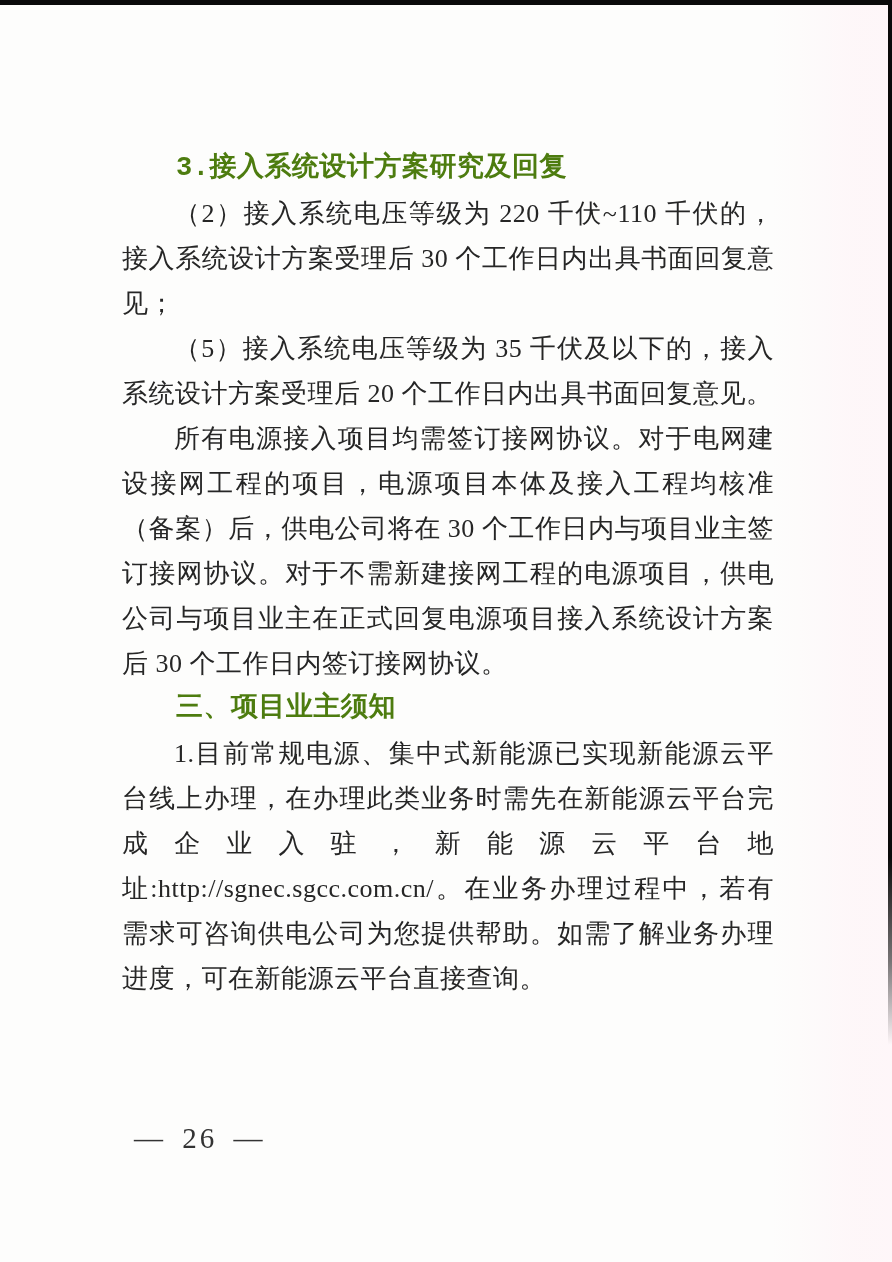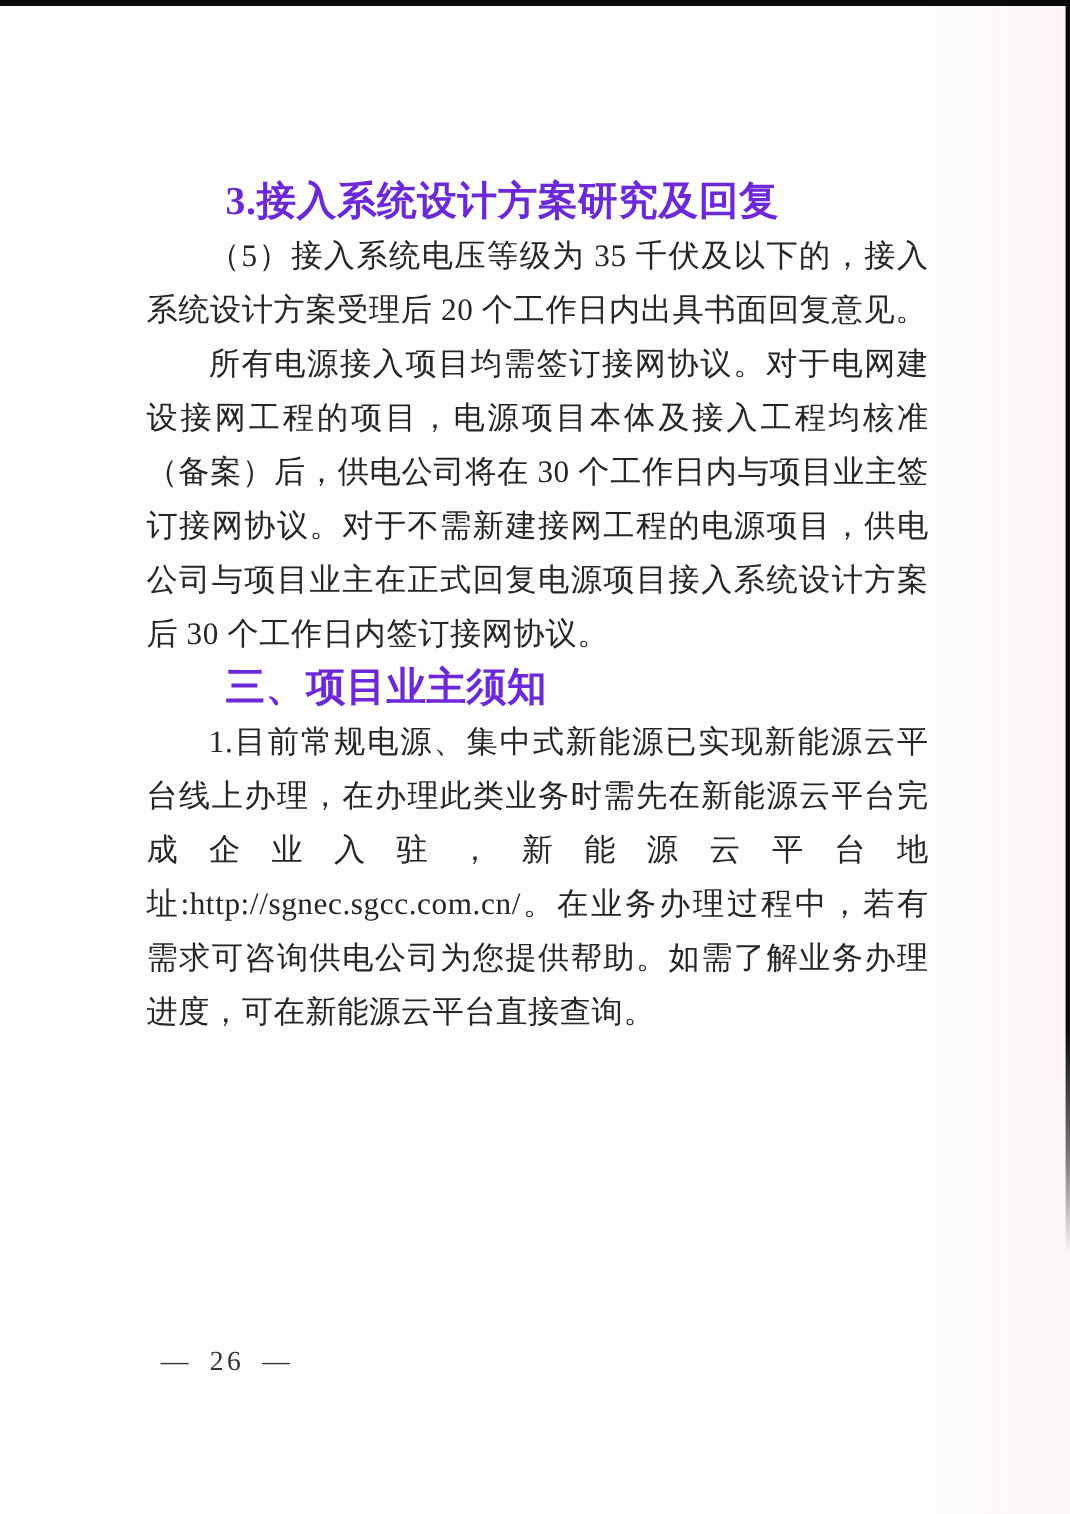--- a/index.html
+++ b/index.html
@@ -51,45 +51,46 @@
     letter-spacing: 0.5px;
   }
   .doc-body p {
     margin: 0;
     padding: 0;
     text-indent: 2em;
     text-align: justify;
   }
   .doc-body p.heading,
   .doc-body p.heading2 {
-    font-family: Liberation Serif, serif;
+    font-family: Liberation Mono, monospace;
     font-weight: bold;
-    font-size: 33px;
-    color: #6d28d9;
+    font-size: 27px;
+    color: #4d7c0f;
     text-align: left;
   }
   .footer-pagenum {
     position: absolute;
     top: 1122px;
     left: 134px;
-    font-size: 23px;
+    font-size: 29px;
     color: #333333;
     letter-spacing: 3px;
     word-spacing: 6px;
     white-space: pre;
   }
 </style>
 </head>
 <body>
 
 <div class="scan-tint"></div>
 <div class="edge-top"></div>
 <div class="edge-right"></div>
 
 <div class="doc-body">
     <p class="heading">3.接入系统设计方案研究及回复</p>
+    <p class="para">（2）接入系统电压等级为 220 千伏~110 千伏的，接入系统设计方案受理后 30 个工作日内出具书面回复意见；</p>
     <p class="para">（5）接入系统电压等级为 35 千伏及以下的，接入系统设计方案受理后 20 个工作日内出具书面回复意见。</p>
     <p class="para">所有电源接入项目均需签订接网协议。对于电网建设接网工程的项目，电源项目本体及接入工程均核准（备案）后，供电公司将在 30 个工作日内与项目业主签订接网协议。对于不需新建接网工程的电源项目，供电公司与项目业主在正式回复电源项目接入系统设计方案后 30 个工作日内签订接网协议。</p>
     <p class="heading2">三、项目业主须知</p>
     <p class="para">1.目前常规电源、集中式新能源已实现新能源云平台线上办理，在办理此类业务时需先在新能源云平台完成企业入驻，新能源云平台地址:http://sgnec.sgcc.com.cn/。在业务办理过程中，若有需求可咨询供电公司为您提供帮助。如需了解业务办理进度，可在新能源云平台直接查询。</p>
   </div>
 
 <div class="footer-pagenum">— 26 —</div>
 
 </body></html>

